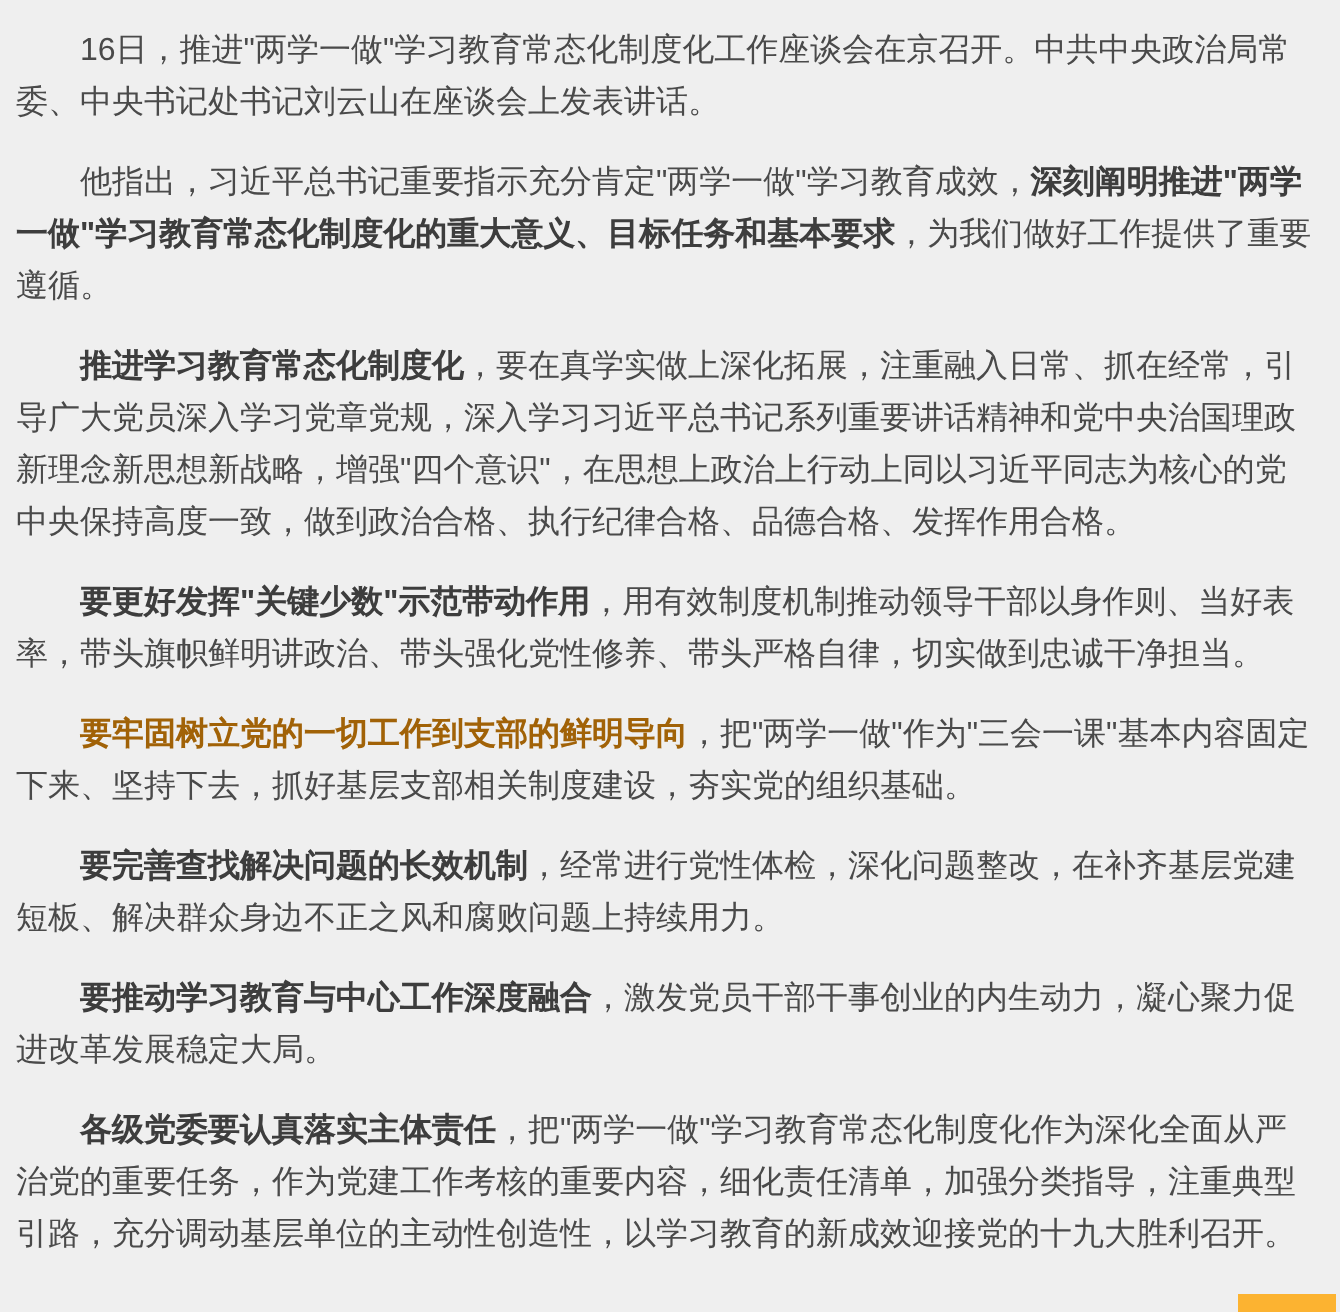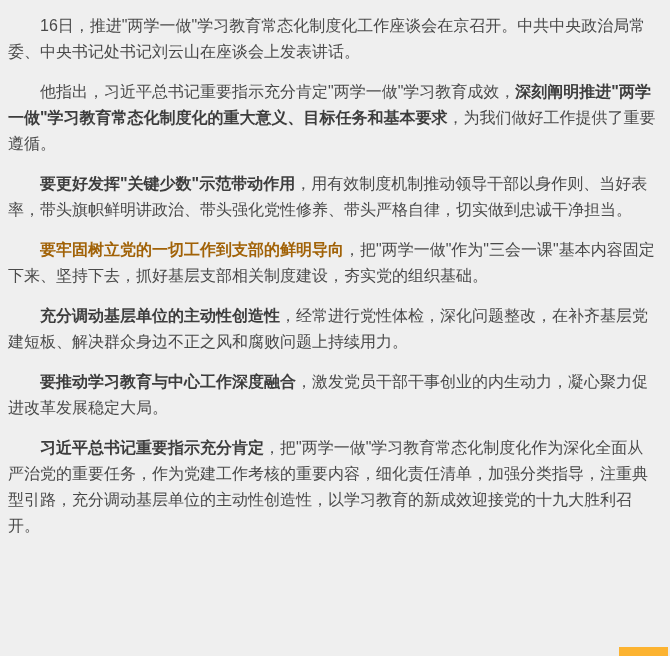--- a/index.html
+++ b/index.html
@@ -37,20 +37,21 @@
     height: 9px;
     background: #fcb331;
   }
 </style>
 </head>
 <body style="background: rgb(239, 239, 239);">
 
 <div class="article" style="color: rgb(74, 74, 74);">
     <p><span>16日，推进"两学一做"学习教育常态化制度化工作座谈会在京召开。中共中央政治局常委、中央书记处书记刘云山在座谈会上发表讲话。</span></p>
     <p><span>他指出，习近平总书记重要指示充分肯定"两学一做"学习教育成效，</span><strong style="color: rgb(61, 61, 61);">深刻阐明推进"两学一做"学习教育常态化制度化的重大意义、目标任务和基本要求</strong><span>，为我们做好工作提供了重要遵循。</span></p>
+    <p><strong style="color: rgb(61, 61, 61);">推进学习教育常态化制度化</strong><span>，要在真学实做上深化拓展，注重融入日常、抓在经常，引导广大党员深入学习党章党规，深入学习习近平总书记系列重要讲话精神和党中央治国理政新理念新思想新战略，增强"四个意识"，在思想上政治上行动上同以习近平同志为核心的党中央保持高度一致，做到政治合格、执行纪律合格、品德合格、发挥作用合格。</span></p>
     <p><strong style="color: rgb(61, 61, 61);">要更好发挥"关键少数"示范带动作用</strong><span>，用有效制度机制推动领导干部以身作则、当好表率，带头旗帜鲜明讲政治、带头强化党性修养、带头严格自律，切实做到忠诚干净担当。</span></p>
     <p><strong style="color: #a16207;">要牢固树立党的一切工作到支部的鲜明导向</strong><span>，把"两学一做"作为"三会一课"基本内容固定下来、坚持下去，抓好基层支部相关制度建设，夯实党的组织基础。</span></p>
-    <p><strong style="color: rgb(61, 61, 61);">充分调动基层单位的主动性创造性</strong><span>，经常进行党性体检，深化问题整改，在补齐基层党建短板、解决群众身边不正之风和腐败问题上持续用力。</span></p>
+    <p><strong style="color: rgb(61, 61, 61);">要完善查找解决问题的长效机制</strong><span>，经常进行党性体检，深化问题整改，在补齐基层党建短板、解决群众身边不正之风和腐败问题上持续用力。</span></p>
     <p><strong style="color: rgb(61, 61, 61); text-align: center;">要推动学习教育与中心工作深度融合</strong><span>，激发党员干部干事创业的内生动力，凝心聚力促进改革发展稳定大局。</span></p>
-    <p><strong style="color: rgb(61, 61, 61);">习近平总书记重要指示充分肯定</strong><span>，把"两学一做"学习教育常态化制度化作为深化全面从严治党的重要任务，作为党建工作考核的重要内容，细化责任清单，加强分类指导，注重典型引路，充分调动基层单位的主动性创造性，以学习教育的新成效迎接党的十九大胜利召开。</span></p>
+    <p><strong style="color: rgb(61, 61, 61);">各级党委要认真落实主体责任</strong><span>，把"两学一做"学习教育常态化制度化作为深化全面从严治党的重要任务，作为党建工作考核的重要内容，细化责任清单，加强分类指导，注重典型引路，充分调动基层单位的主动性创造性，以学习教育的新成效迎接党的十九大胜利召开。</span></p>
   </div>
 
 <div class="accent-bar" style="background: rgb(252, 179, 49);"></div>
 
 </body></html>

